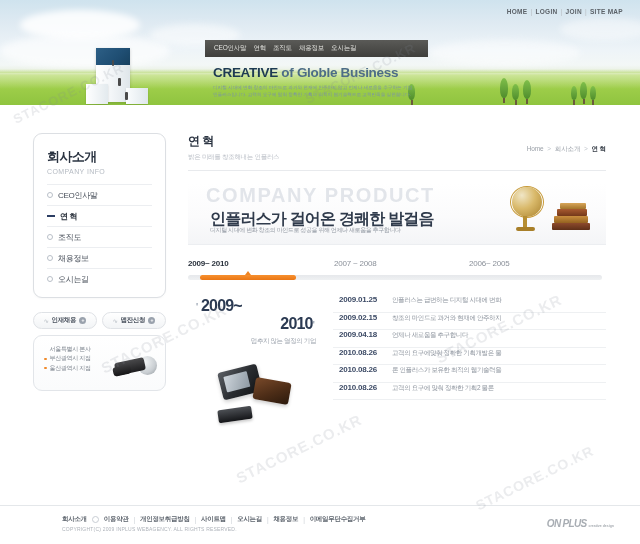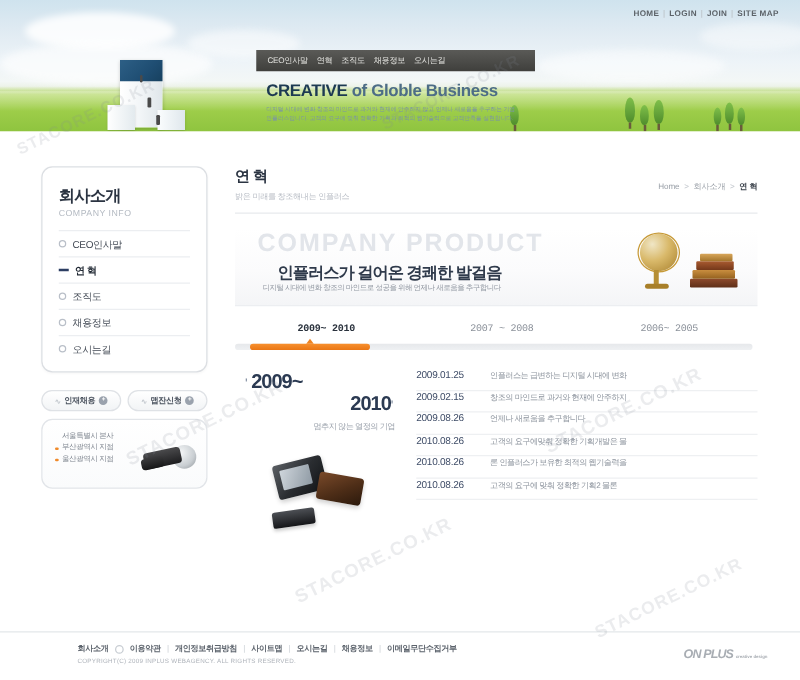--- a/index.html
+++ b/index.html
@@ -124,37 +124,37 @@
   #breadcrumb { position: absolute; right: 0; top: 12px; font-size: 6.5px; color: #9aa0a8; letter-spacing: -0.1px; }
   #breadcrumb .cur { color: #353c46; font-weight: bold; }
   #breadcrumb .gt { color: #c0c5cb; padding: 0 2px; }
 
   
   #hist-banner { position: relative; margin-top: 12px; height: 62px;
     background: linear-gradient(to bottom, #ffffff 0%, #fbfbfc 55%, #f4f5f7 100%);
     border-bottom: 1px solid #eceef1; overflow: hidden; }
   #hist-wm { position: absolute; left: 18px; top: 1px; font-size: 20px; font-weight: bold;
     color: #e2e5ea; letter-spacing: 1.6px; }
-  #hist-kr { position: absolute; left: 22px; top: 26px; font-size: 13px; font-weight: bold;
-    color: #2f3a4b; letter-spacing: -0.8px; margin-left: 12px; }
+  #hist-kr { position: absolute; left: 22px; top: 26px; font-size: 16px; font-weight: bold;
+    color: #2f3a4b; letter-spacing: -0.8px; }
   #hist-desc { position: absolute; left: 22px; top: 43px; font-size: 6px; color: #9298a2; letter-spacing: -0.4px; }
   #globe { position: absolute; right: 62px; top: 4px; width: 34px; height: 46px; }
   #globe .ball { position: absolute; left: 2px; top: 0; width: 30px; height: 30px; border-radius: 50%;
     background: radial-gradient(circle at 33% 28%, #f0e6c6, #d9b96a 45%, #a8802c 100%); }
   #globe .ring { position: absolute; left: 0px; top: -1px; width: 34px; height: 32px; border-radius: 50%;
     border: 1.4px solid #c79a38; }
   #globe .stand { position: absolute; left: 13px; top: 29px; width: 4px; height: 12px; background: #b68e33; }
   #globe .base { position: absolute; left: 6px; top: 40px; width: 19px; height: 4px; border-radius: 2px; background: #a87f29; }
   #books { position: absolute; right: 16px; top: 20px; width: 40px; height: 28px; }
   .book { position: absolute; border-radius: 1px; }
 
   
   #tabs { position: relative; margin-top: 14px; height: 26px; }
   #tabs .labels { display: flex; }
-  .tab-label { font-size: 8px; color: #8b919a; letter-spacing: -0.2px; text-align: center; font-family: Liberation Mono, monospace; }
+  .tab-label { font-size: 8px; color: #8b919a; letter-spacing: -0.2px; text-align: left; }
   .tab-label.active { color: #2a323d; font-weight: bold; }
   #tab-track { position: absolute; left: 0; top: 16px; width: 414px; height: 5px; border-radius: 3px;
     background: linear-gradient(to bottom, #e6e8eb, #eff1f3); }
   #tab-fill { position: absolute; left: 12px; top: 16px; width: 96px; height: 5px; border-radius: 3px;
     background: linear-gradient(to bottom, #f7902f, #ea7614); }
   #tab-marker { position: absolute; left: 57px; top: 12px; width: 0; height: 0;
     border-left: 3px solid transparent; border-right: 3px solid transparent; border-bottom: 4px solid #ef8422; }
 
   
   #year-block { position: absolute; left: 8px; top: 164px; width: 130px; }
@@ -172,21 +172,21 @@
     background: linear-gradient(150deg, #7a4a2a 0%, #4d2d17 55%, #2b190c 100%); transform: rotate(10deg);
     box-shadow: 0 2px 4px rgba(0,0,0,0.2); }
   #ph-usb { position: absolute; left: 22px; top: 40px; width: 34px; height: 13px; border-radius: 2px;
     background: linear-gradient(to bottom, #4d5055, #141518); transform: rotate(-8deg);
     box-shadow: 0 2px 3px rgba(0,0,0,0.2); }
 
   
   #hist-list { position: absolute; left: 145px; top: 162px; width: 273px; }
   .hrow { display: flex; align-items: baseline; gap: 9px; height: 17.5px;
     border-bottom: 1px solid #eef0f2; }
-  .hrow .d { font-size: 8px; font-weight: normal; color: #3d4b66; letter-spacing: -0.2px; flex: none; width: 50px; }
+  .hrow .d { font-size: 8px; font-weight: bold; color: #3d4b66; letter-spacing: -0.2px; flex: none; width: 50px; text-align: center; }
   .hrow .t { font-size: 6.5px; color: #8c939d; letter-spacing: -0.4px; }
 
   
   #footer { position: absolute; left: 0; top: 505px; width: 640px; height: 39px;
     border-top: 1px solid #e4e7ea; background: #fff; }
   #foot-links { position: absolute; left: 62px; top: 9px; font-size: 6.5px; color: #5c636c;
     letter-spacing: -0.3px; display: flex; align-items: center; gap: 5px; }
   #foot-links .fl { font-weight: bold; }
   #foot-links .fs { color: #ccd1d6; font-weight: normal; }
   #foot-links .home-ic { width: 7px; height: 7px; border-radius: 50%; border: 1px solid #c8cdd3;
@@ -403,21 +403,21 @@
       <div id="hist-list">
         <div class="hrow">
           <span class="d">2009.01.25</span>
           <span class="t">인플러스는 급변하는 디지털 시대에 변화</span>
         </div>
         <div class="hrow">
           <span class="d">2009.02.15</span>
           <span class="t">창조의 마인드로 과거와 현재에 안주하지</span>
         </div>
         <div class="hrow">
-          <span class="d">2009.08.26</span>
+          <span class="d">2009.04.18</span>
           <span class="t">언제나 새로움을 추구합니다</span>
         </div>
         <div class="hrow">
           <span class="d">2010.08.26</span>
           <span class="t">고객의 요구에맞춰 정확한 기획개발은 물</span>
         </div>
         <div class="hrow">
           <span class="d">2010.08.26</span>
           <span class="t">론 인플러스가 보유한 최적의 웹기술력을</span>
         </div>

